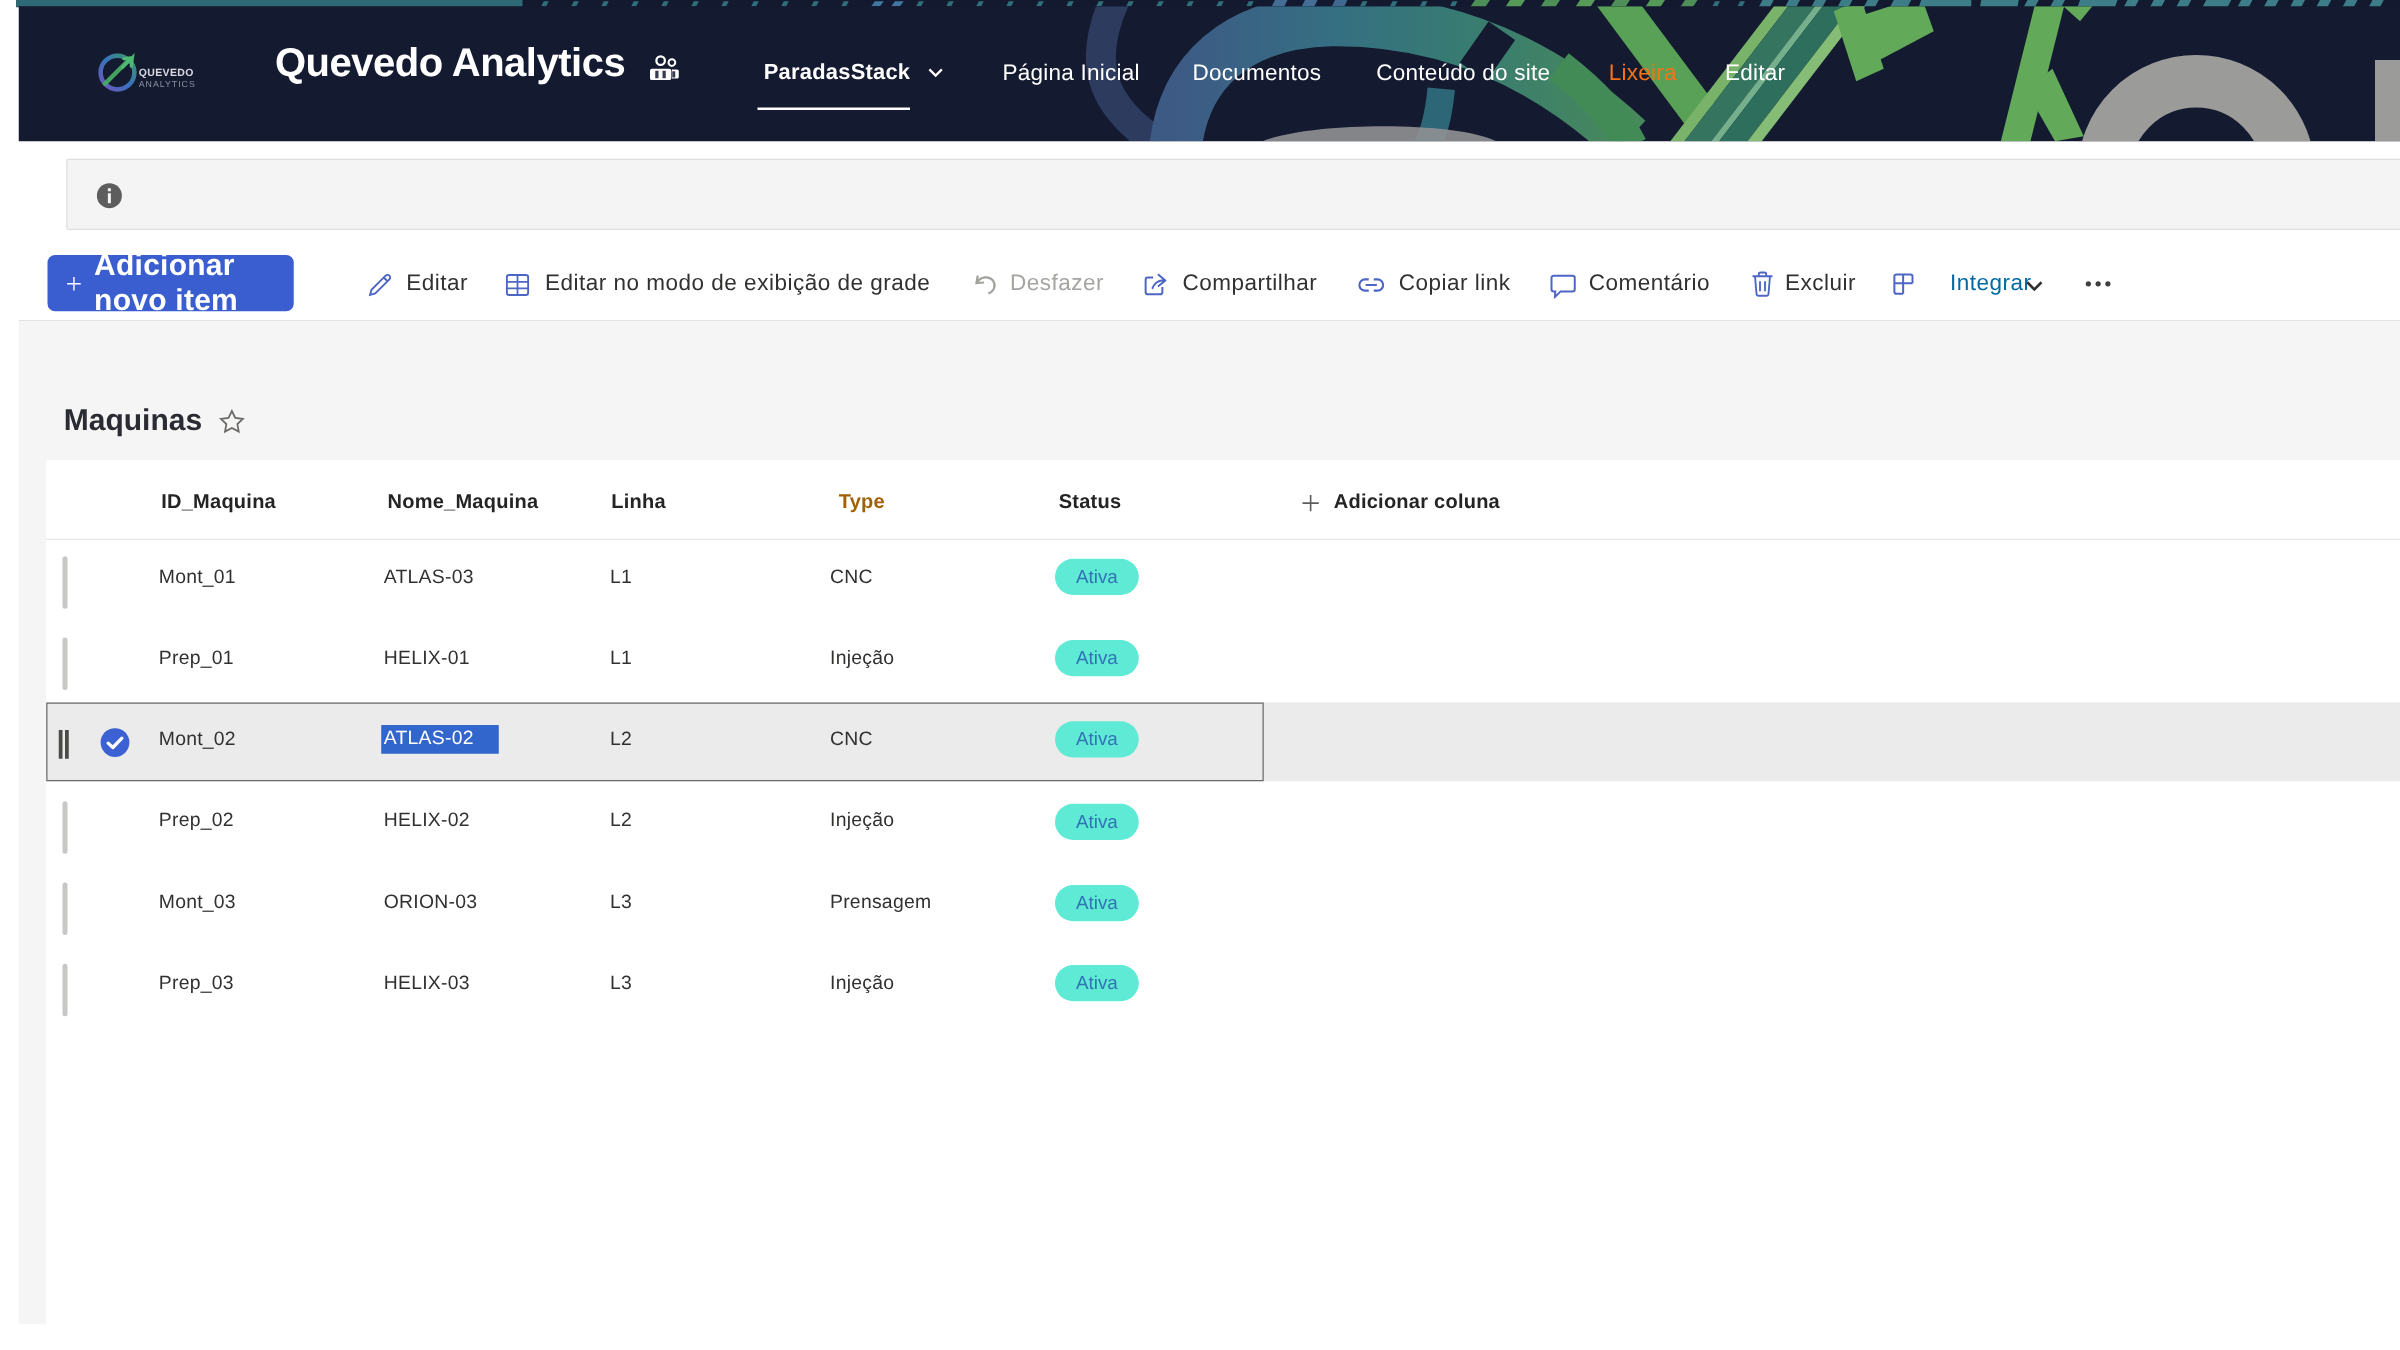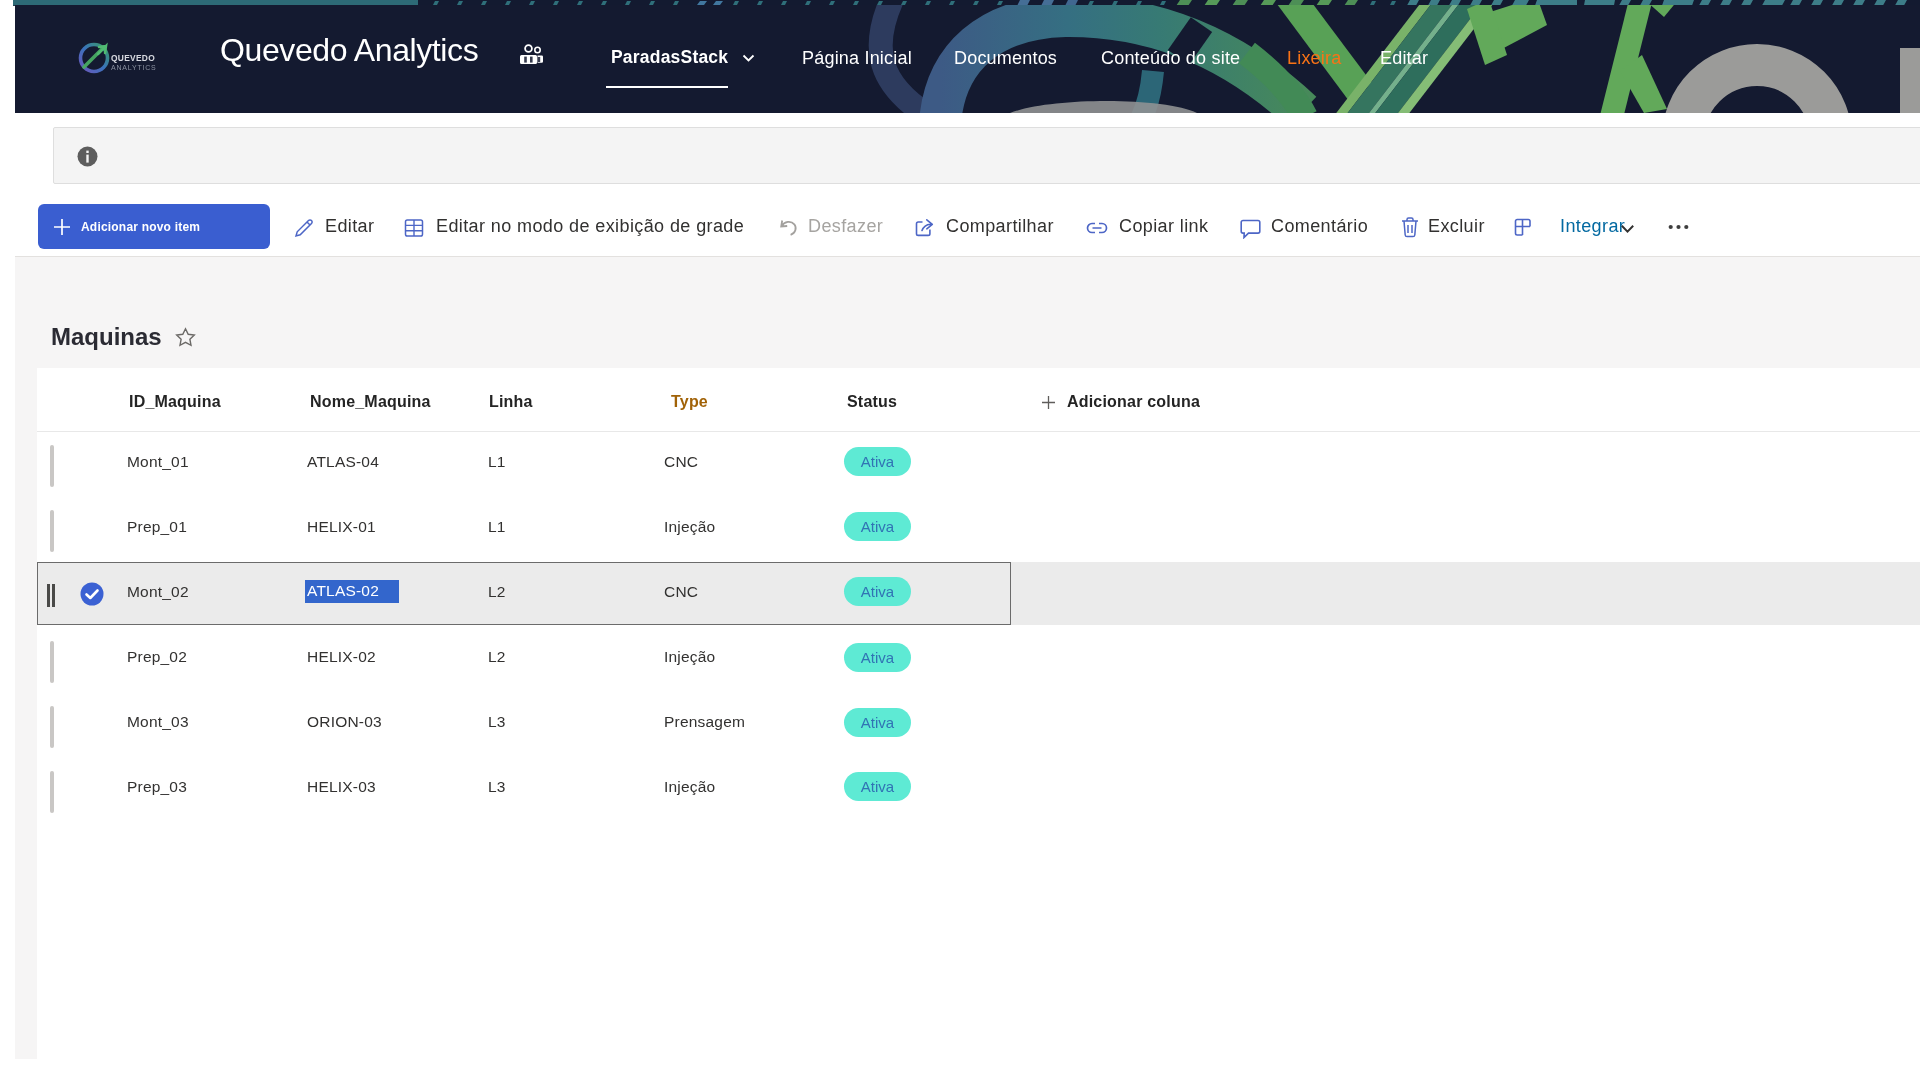--- a/index.html
+++ b/index.html
@@ -134,21 +134,21 @@
         <stop offset="1" stop-color="#3fae6a"></stop>
       </linearGradient>
     </defs>
     <circle cx="16" cy="20" r="13.5" fill="none" stroke="url(#lg1)" stroke-width="3.6" opacity="0.95"></circle>
     <path d="M 6 29 L 25 10" stroke="#4db868" stroke-width="3.6" stroke-linecap="round" opacity="0.95"></path>
     <path d="M 20 16 L 28 8 L 27 15 M 28 8 L 21 9" stroke="#56c878" stroke-width="2.5" fill="none" stroke-linecap="round"></path>
     <text x="33" y="23" font-size="8.4" font-weight="bold" fill="#e8eaef" letter-spacing="0.3">QUEVEDO</text>
     <text x="33" y="31.5" font-size="7" fill="#969cab" letter-spacing="0.8">ANALYTICS</text>
   </svg>
 
-  <div class="abs" style="left:205px;top:27px;width:330px;height:46px;color:#fff;font-size:32px;font-weight:normal;letter-spacing:-0.4px;white-space:nowrap">Quevedo Analytics</div>
+  <div class="abs" style="left:205px;top:27px;width:330px;height:46px;color:#fff;font-size:32px;font-weight:bold;letter-spacing:-0.4px;white-space:nowrap">Quevedo Analytics</div>
 
   <svg class="abs" style="left:504px;top:38px" width="26" height="26" viewBox="0 0 26 26">
     <circle cx="9.5" cy="5.5" r="3.4" fill="none" stroke="#fff" stroke-width="1.8"></circle>
     <circle cx="18.5" cy="7" r="2.7" fill="none" stroke="#fff" stroke-width="1.6"></circle>
     <path d="M 2.5 12 h 14 a 1.5 1.5 0 0 1 1.5 1.5 v 6 a 1.5 1.5 0 0 1 -1.5 1.5 h -14 a 1.5 1.5 0 0 1 -1.5 -1.5 v -6 a 1.5 1.5 0 0 1 1.5 -1.5 Z" fill="#fff"></path>
     <path d="M 18.5 12.5 h 4.3 a 1.2 1.2 0 0 1 1.2 1.2 v 4.8 a 1.2 1.2 0 0 1 -1.2 1.2 h -4.3 Z" fill="#fff"></path>
     <rect x="5.2" y="13.6" width="2.6" height="6" fill="#141a30" opacity="0.85"></rect>
     <rect x="11" y="13.6" width="2.6" height="6" fill="#141a30" opacity="0.85"></rect>
     <rect x="18.8" y="14" width="2.4" height="5" fill="#141a30" opacity="0.85"></rect>
   </svg>
@@ -169,21 +169,21 @@
 
 <div class="abs" style="left:53px;top:127px;width:1875px;height:57px;background:#f4f4f4;border:1px solid #dedede;border-radius:2px">
   <svg class="abs" style="left:23px;top:18px" width="21" height="21" viewBox="0 0 21 21">
     <circle cx="10.5" cy="10.5" r="10" fill="#5d5d5d"></circle>
     <rect x="9.3" y="4.6" width="2.4" height="2.4" fill="#f4f4f4"></rect>
     <rect x="9.3" y="8.6" width="2.4" height="8" fill="#f4f4f4"></rect>
   </svg>
 </div>
 
 <div class="abs" style="left:0;top:190px;width:1920px;height:66px;background:#fff">
-  <div class="abs" style="left:38px;top:14px;width:232px;height:45px;background:#3a5ed0;border-radius:6px;color:#fff;font-size:12px;font-weight:bold;letter-spacing:0.2px;display:flex;align-items:center;padding-left:15px">
+  <div class="abs" style="left:38px;top:14px;width:197px;height:45px;background:#3a5ed0;border-radius:6px;color:#fff;font-size:24px;font-weight:bold;letter-spacing:0.2px;display:flex;align-items:center;padding-left:15px">
     <svg width="18" height="18" viewBox="0 0 18 18" style="margin-right:10px">
         <path d="M9 1 V17 M1 9 H17" stroke="#fff" stroke-width="1.7"></path>
       </svg>
     Adicionar novo item
   </div>
 
   <svg class="abs" style="left:293px;top:27px" width="22" height="22" viewBox="0 0 22 22">
       <path d="M3 19 L4.2 14.8 L15.5 3.5 a 2.1 2.1 0 0 1 3 3 L7.2 17.8 Z M14 5 l 3 3" fill="none" stroke="#4d66c6" stroke-width="1.5"></path>
     </svg>
   <div class="abs" style="left:325px;top:26px;font-size:18px;letter-spacing:0.4px;color:#323130">Editar</div>
@@ -259,21 +259,21 @@
 <div class="abs" style="left:37px;top:562px;width:974px;height:63px;border:1px solid #6b6b6b"></div>
 
 <style>
 .cell{position:absolute;font-size:15.5px;letter-spacing:0.2px;color:#323130;white-space:nowrap}
 .bar{position:absolute;left:50px;width:4px;height:42px;background:#c9c7c5;border-radius:2px}
 .pill{position:absolute;left:844px;width:67px;height:29px;background:#5eead4;border-radius:14.5px;color:#3173b4;font-size:15px;display:flex;align-items:center;justify-content:center}
 </style>
 
 <div class="bar" style="top:445px"></div>
 <div class="cell" style="left:127px;top:453px">Mont_01</div>
-<div class="cell" style="left:307px;top:453px">ATLAS-04</div>
+<div class="cell" style="left:307px;top:453px">ATLAS-03</div>
 <div class="cell" style="left:488px;top:453px">L1</div>
 <div class="cell" style="left:664px;top:453px">CNC</div>
 <div class="pill" style="top:447px">Ativa</div>
 
 <div class="bar" style="top:510px"></div>
 <div class="cell" style="left:127px;top:518px">Prep_01</div>
 <div class="cell" style="left:307px;top:518px">HELIX-01</div>
 <div class="cell" style="left:488px;top:518px">L1</div>
 <div class="cell" style="left:664px;top:518px">Injeção</div>
 <div class="pill" style="top:512px">Ativa</div>

